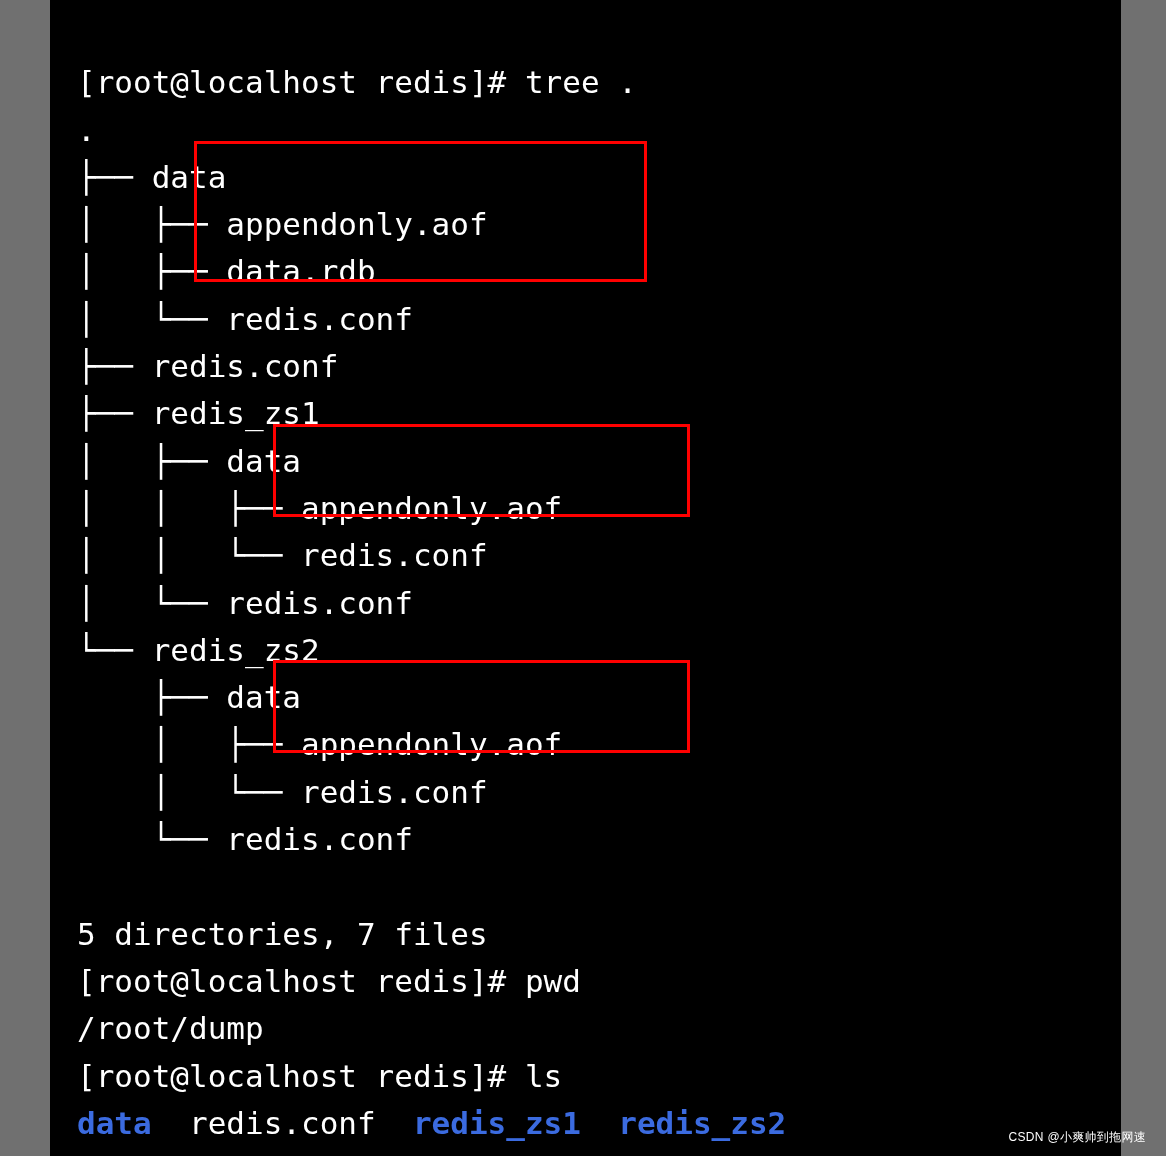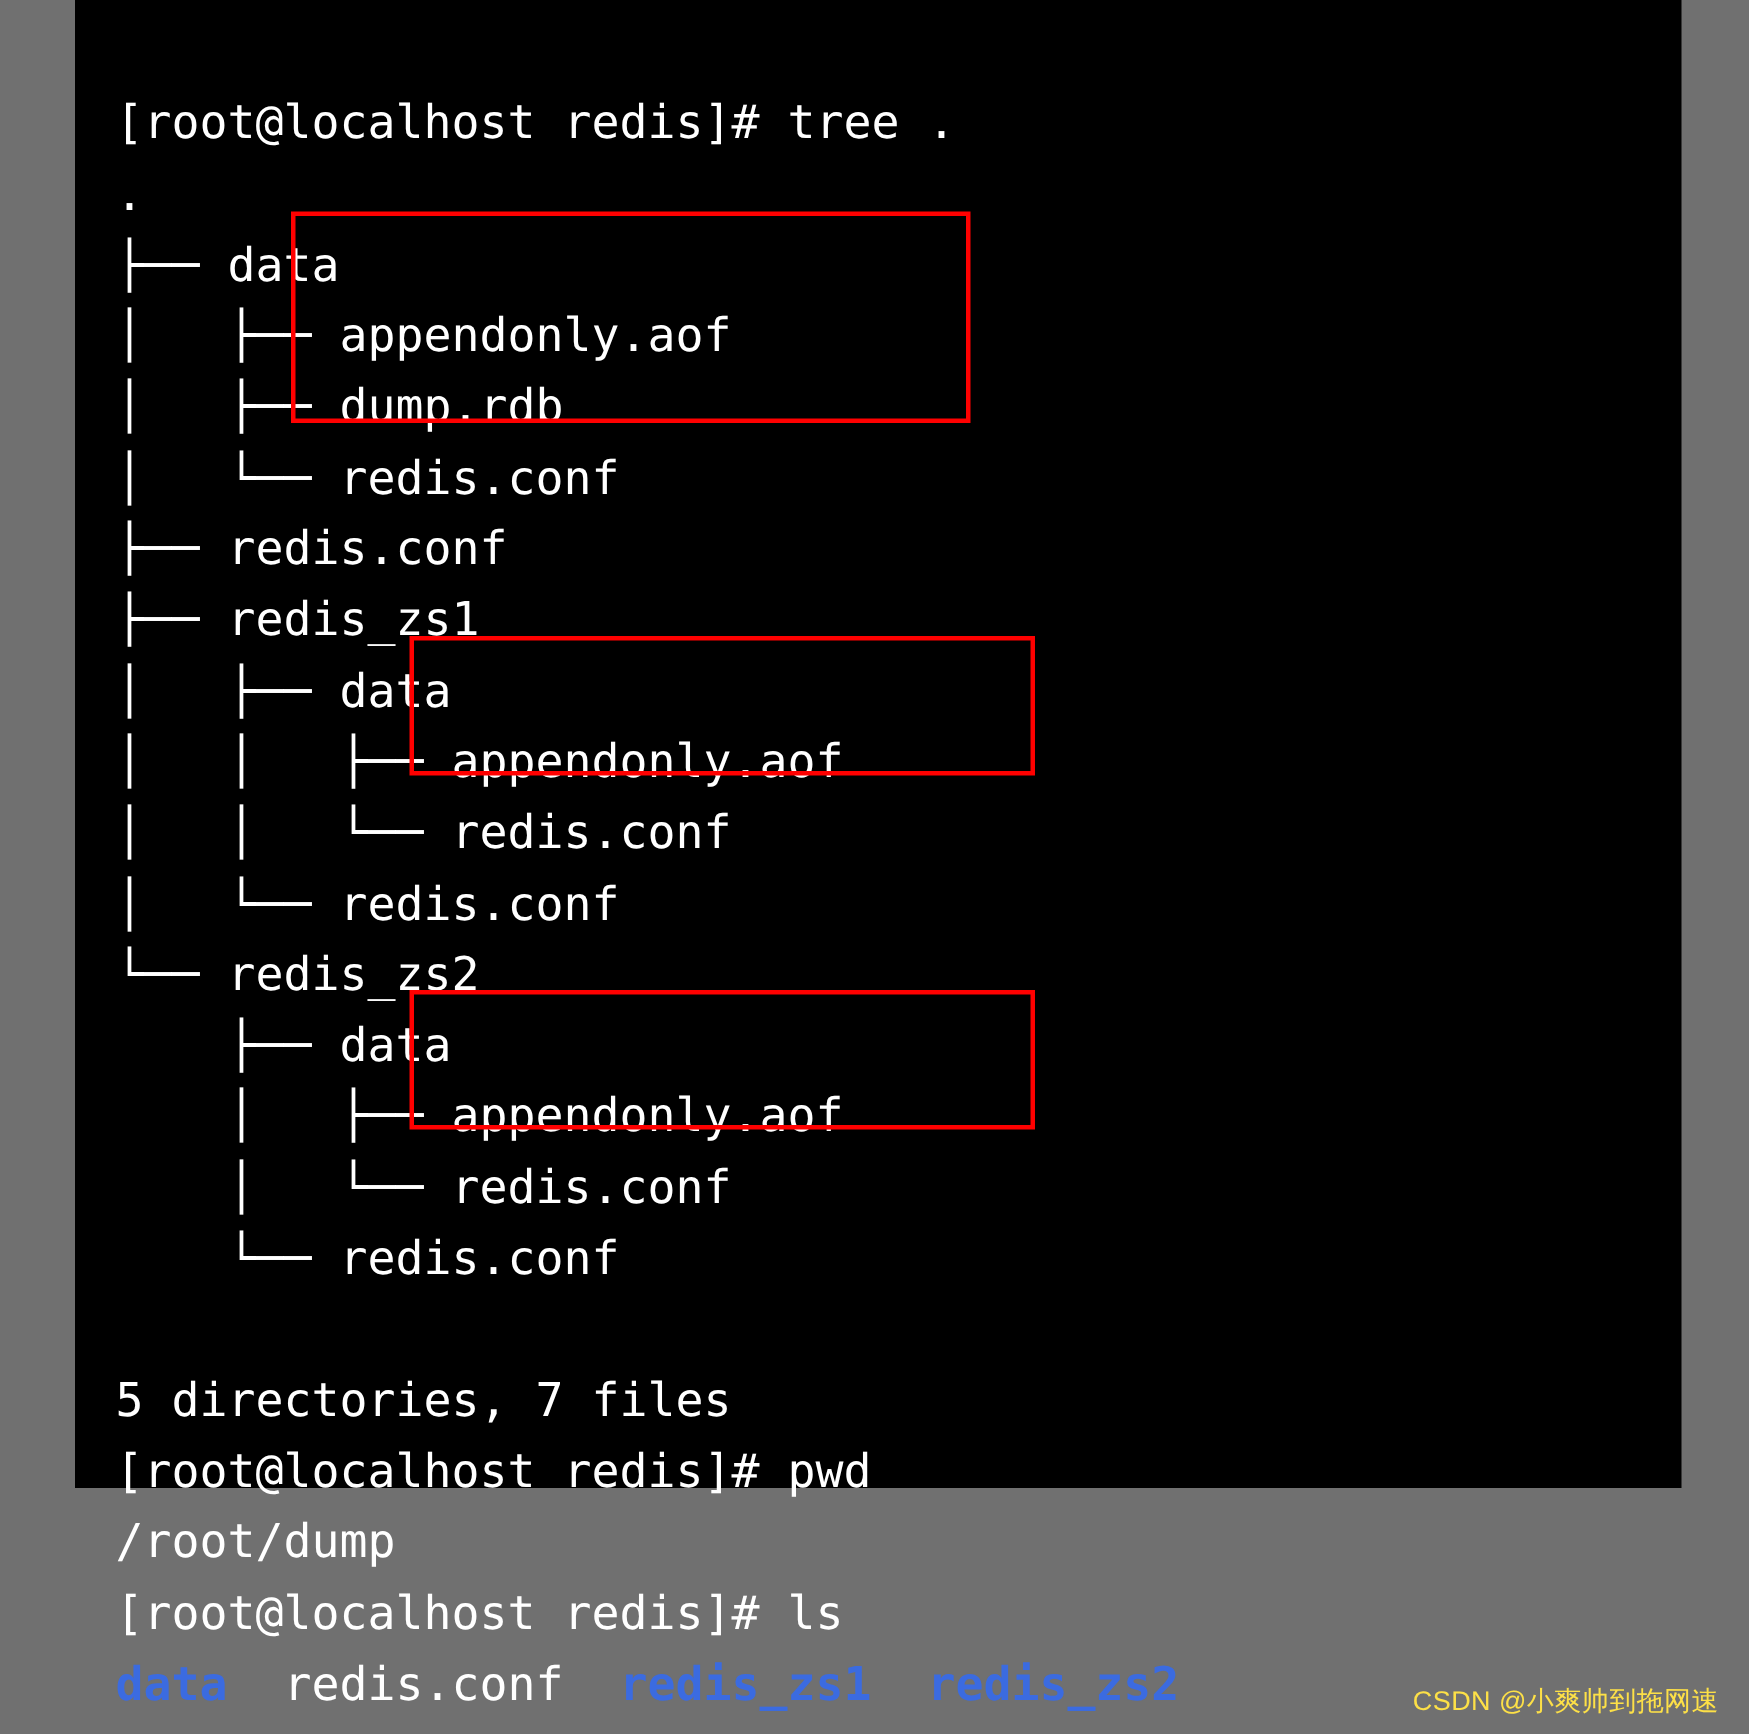--- a/index.html
+++ b/index.html
@@ -8,56 +8,56 @@
     background: #707070;
     font-family: "Menlo", "DejaVu Sans Mono", "Liberation Mono", "Noto Mono", monospace;
     font-size: 31px;
     overflow: hidden;
   }
   .shell {
     position: absolute;
     left: 50px;
     top: 0;
     width: 1071px;
-    height: 992px;
+    height: 1156px;
     background: #000;
     color: #fff;
     padding-top: 12px;
     padding-left: 27px;
     line-height: 47.3px;
     white-space: pre;
   }
   .box {
     position: absolute;
     border: 3px solid #ff0000;
     pointer-events: none;
   }
   .box1 { left: 144px; top: 141px; width: 453px; height: 141px; }
   .box2 { left: 223px; top: 424px; width: 417px; height: 93px; }
   .box3 { left: 223px; top: 660px; width: 417px; height: 93px; }
   .blue { color: #3b6be0; font-weight: 600; }
   .footer {
     position: absolute;
     right: 20px;
     bottom: 10px;
-    color: #fde047;
+    color: #ffffff;
     font-family: "PingFang SC", "Microsoft YaHei", sans-serif;
-    font-size: 18px;
+    font-size: 12px;
     letter-spacing: 0.3px;
   }
 </style>
 </head>
 <body>
 
 <div class="shell">
 <span>[root@localhost redis]#</span> <span>tree .</span>
 <span>.</span>
 ├── <span>data</span>
 │   ├── <span>appendonly.aof</span>
-│   ├── <span>dump.rdb</span>
+│   ├── <span>data.rdb</span>
 │   └── <span>redis.conf</span>
 ├── <span>redis.conf</span>
 ├── <span>redis_zs1</span>
 │   ├── <span>data</span>
 │   │   ├── <span>appendonly.aof</span>
 │   │   └── <span>redis.conf</span>
 │   └── <span>redis.conf</span>
 └── <span>redis_zs2</span>
     ├── <span>data</span>
     │   ├── <span>appendonly.aof</span>

